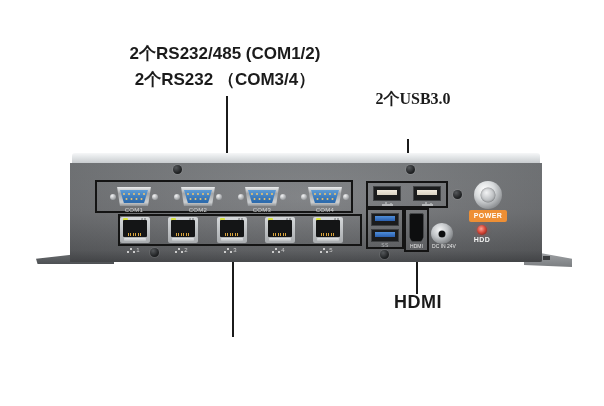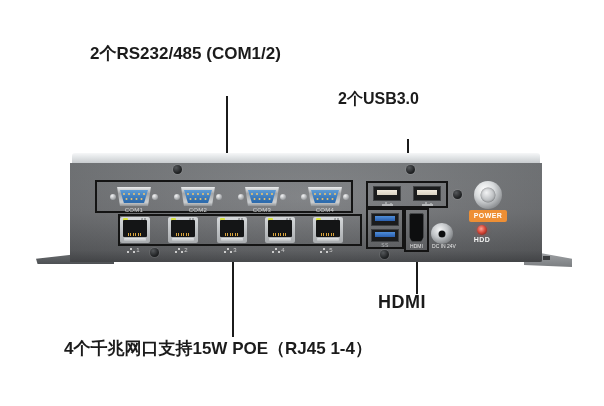--- a/index.html
+++ b/index.html
@@ -1,24 +1,24 @@
 <!DOCTYPE html>
 <html style="--callout-black: #1b1b1b; --body-gray: #77797c; --lid-silver: #dfe2e4; --com-blue: #2e6cae; --usb3-blue: #2a5fae; --led-yellow: #d8e23c; --power-orange: #ee8f35; --hdd-red: #d84b3c;"><head>
 <meta charset="utf-8">
 <style>
   html,body{margin:0;padding:0;background:#fff;}
   .stage{
     position:relative;width:604px;height:406px;background:#ffffff;overflow:hidden;
     font-family:"Liberation Sans","DejaVu Sans",sans-serif;
   }
   
-  .ann{position:absolute;color:var(--callout-black,#1b1b1b);font-weight:600;}
+  .ann{position:absolute;color:var(--callout-black,#1b1b1b);font-weight:600;text-align:center;}
   .ann div{white-space:nowrap;}
   .ann-com{left:90px;top:41px;width:270px;font-size:17px;line-height:26px;}
-  .ann-usb{left:338px;top:87px;width:150px;font-size:16px;line-height:24px;}
+  .ann-usb{left:338px;top:87px;width:150px;font-size:16px;line-height:24px;font-family:Liberation Serif, serif;}
   .ann-hdmi{left:378px;top:292px;width:80px;font-size:18px;letter-spacing:.5px;}
   .ann-lan{left:64px;top:336px;width:340px;font-size:17px;line-height:26px;}
   .callout{position:absolute;width:2px;background:var(--callout-black,#1b1b1b);}
   .line-com{left:226px;top:96px;height:85px;}
   .line-usb{left:407px;top:139px;height:43px;}
   .line-hdmi{left:416px;top:252px;height:42px;}
   .line-lan{left:232px;top:246px;height:91px;}
   
   .lid{position:absolute;left:72px;top:153px;width:468px;height:11px;border-radius:3px 3px 0 0;
        background:linear-gradient(180deg,#f6f7f8 0%,#dfe2e4 45%,#c3c7ca 100%);}
@@ -104,27 +104,27 @@
        box-shadow:0 0 4px rgba(225,70,55,.55);}
   .hdd-label{position:absolute;left:468px;top:236px;width:28px;text-align:center;font-size:7px;font-weight:700;color:#f3f3f3;letter-spacing:.4px;}
 </style>
 </head>
 <body>
 
 <div class="stage">
 
   <div class="ann ann-com">
     <div>2个RS232/485 (COM1/2)</div>
+    <div>2个RS232 （COM3/4）</div>
   </div>
   <div class="ann ann-usb">
     <div>2个USB3.0</div>
   </div>
   <div class="ann ann-hdmi">HDMI</div>
   <div class="ann ann-lan">
-    <div>4个千兆网口支持15W POE（RJ45 1-4）</div>
   </div>
 
   <div class="callout line-com"></div>
   <div class="callout line-usb"></div>
   <div class="callout line-hdmi"></div>
   <div class="callout line-lan"></div>
 
   <div class="wing wing-left"></div>
   <div class="wing wing-right"></div>
   <div class="lid"></div>

